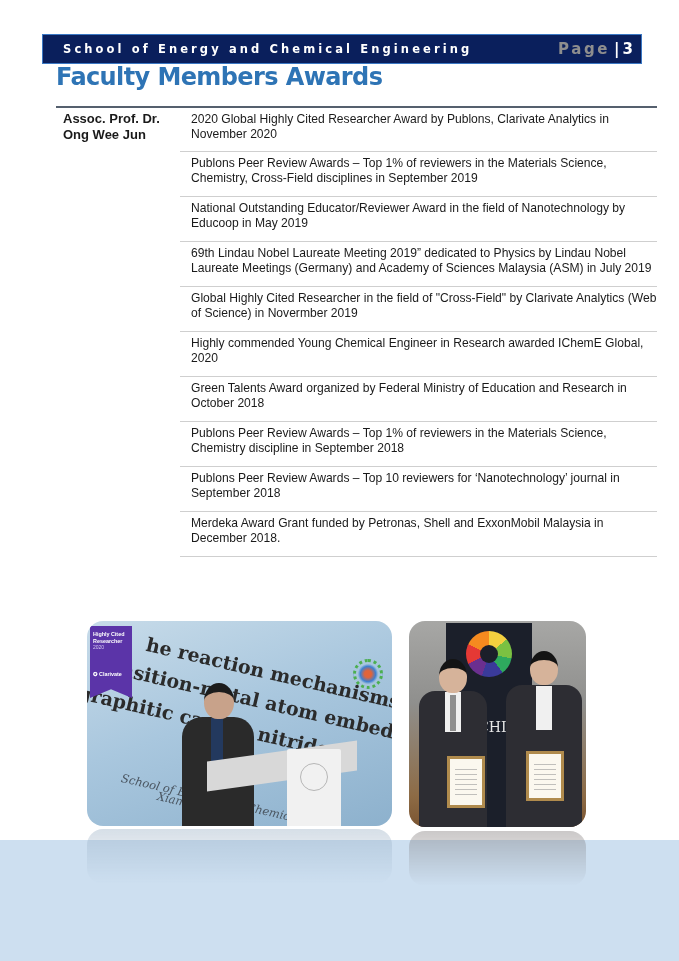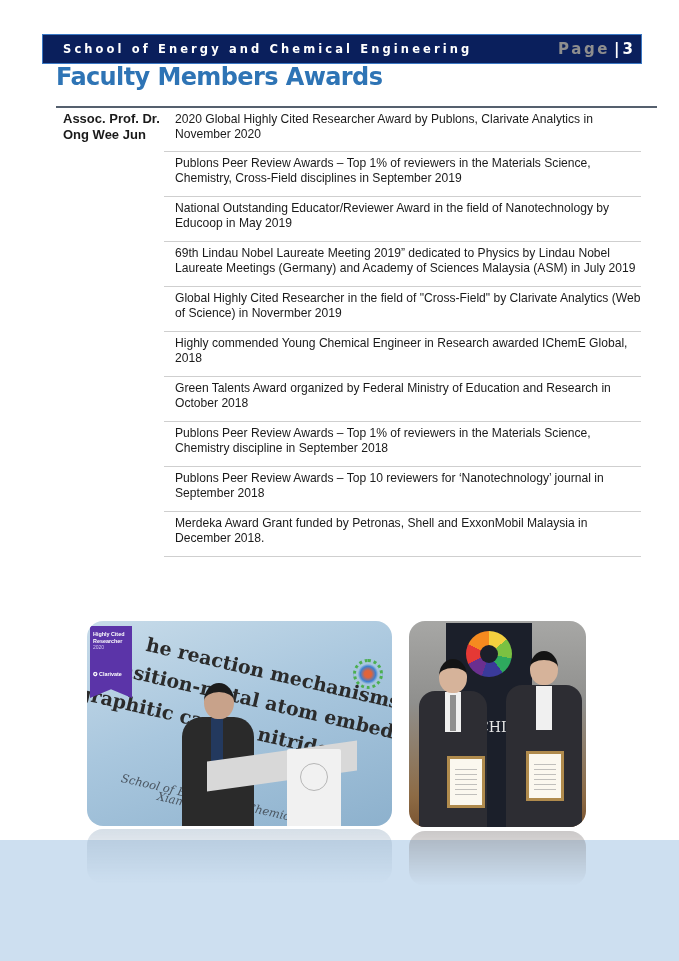--- a/index.html
+++ b/index.html
@@ -28,21 +28,21 @@
     }
     .title-rule {
       position: absolute; left: 56px; top: 106px; width: 601px; height: 1.5px; background: #55606e;
     }
 
     .member-name {
       position: absolute; left: 63px; top: 111px; width: 115px;
       font-weight: bold; font-size: 13px; line-height: 16px; color: #1a1a1a;
     }
 
-    .awards-list { position: absolute; left: 164px; top: 108px; width: 477px; }
+    .awards-list { position: absolute; left: 180px; top: 108px; width: 477px; }
     .award-row {
       height: 45px; border-bottom: 1.2px solid #cfcfcf;
       padding: 4px 0 0 11px;
       font-size: 12.1px; line-height: 15px; color: #1a1a1a;
     }
     .award-row:first-child { height: 44px; }
 
     .photo {
       position: absolute; border-radius: 16px; overflow: hidden;
     }
@@ -137,21 +137,21 @@
   <div>Assoc. Prof. Dr.</div>
   <div>Ong Wee Jun</div>
 </div>
 
 <div class="awards-list">
   <div class="award-row">2020 Global Highly Cited Researcher Award by Publons, Clarivate Analytics in November 2020</div>
   <div class="award-row">Publons Peer Review Awards – Top 1% of reviewers in the Materials Science, Chemistry, Cross-Field disciplines in September 2019</div>
   <div class="award-row">National Outstanding Educator/Reviewer Award in the field of Nanotechnology by Educoop in May 2019</div>
   <div class="award-row">69th Lindau Nobel Laureate Meeting 2019” dedicated to Physics by Lindau Nobel Laureate Meetings (Germany) and Academy of Sciences Malaysia (ASM) in July 2019</div>
   <div class="award-row">Global Highly Cited Researcher in the field of "Cross-Field" by Clarivate Analytics (Web of Science) in Novermber 2019</div>
-  <div class="award-row">Highly commended Young Chemical Engineer in Research awarded IChemE Global, 2018</div>
+  <div class="award-row">Highly commended Young Chemical Engineer in Research awarded IChemE Global, 2020</div>
   <div class="award-row">Green Talents Award organized by Federal Ministry of Education and Research in October 2018</div>
   <div class="award-row">Publons Peer Review Awards – Top 1% of reviewers in the Materials Science, Chemistry discipline in September 2018</div>
   <div class="award-row">Publons Peer Review Awards – Top 10 reviewers for ‘Nanotechnology’ journal in September 2018</div>
   <div class="award-row">Merdeka Award Grant funded by Petronas, Shell and ExxonMobil Malaysia in December 2018.</div>
 </div>
 
 <div class="footer-band"></div>
 
 <div class="reflection reflection-left"></div>
 <div class="reflection reflection-right"></div>

